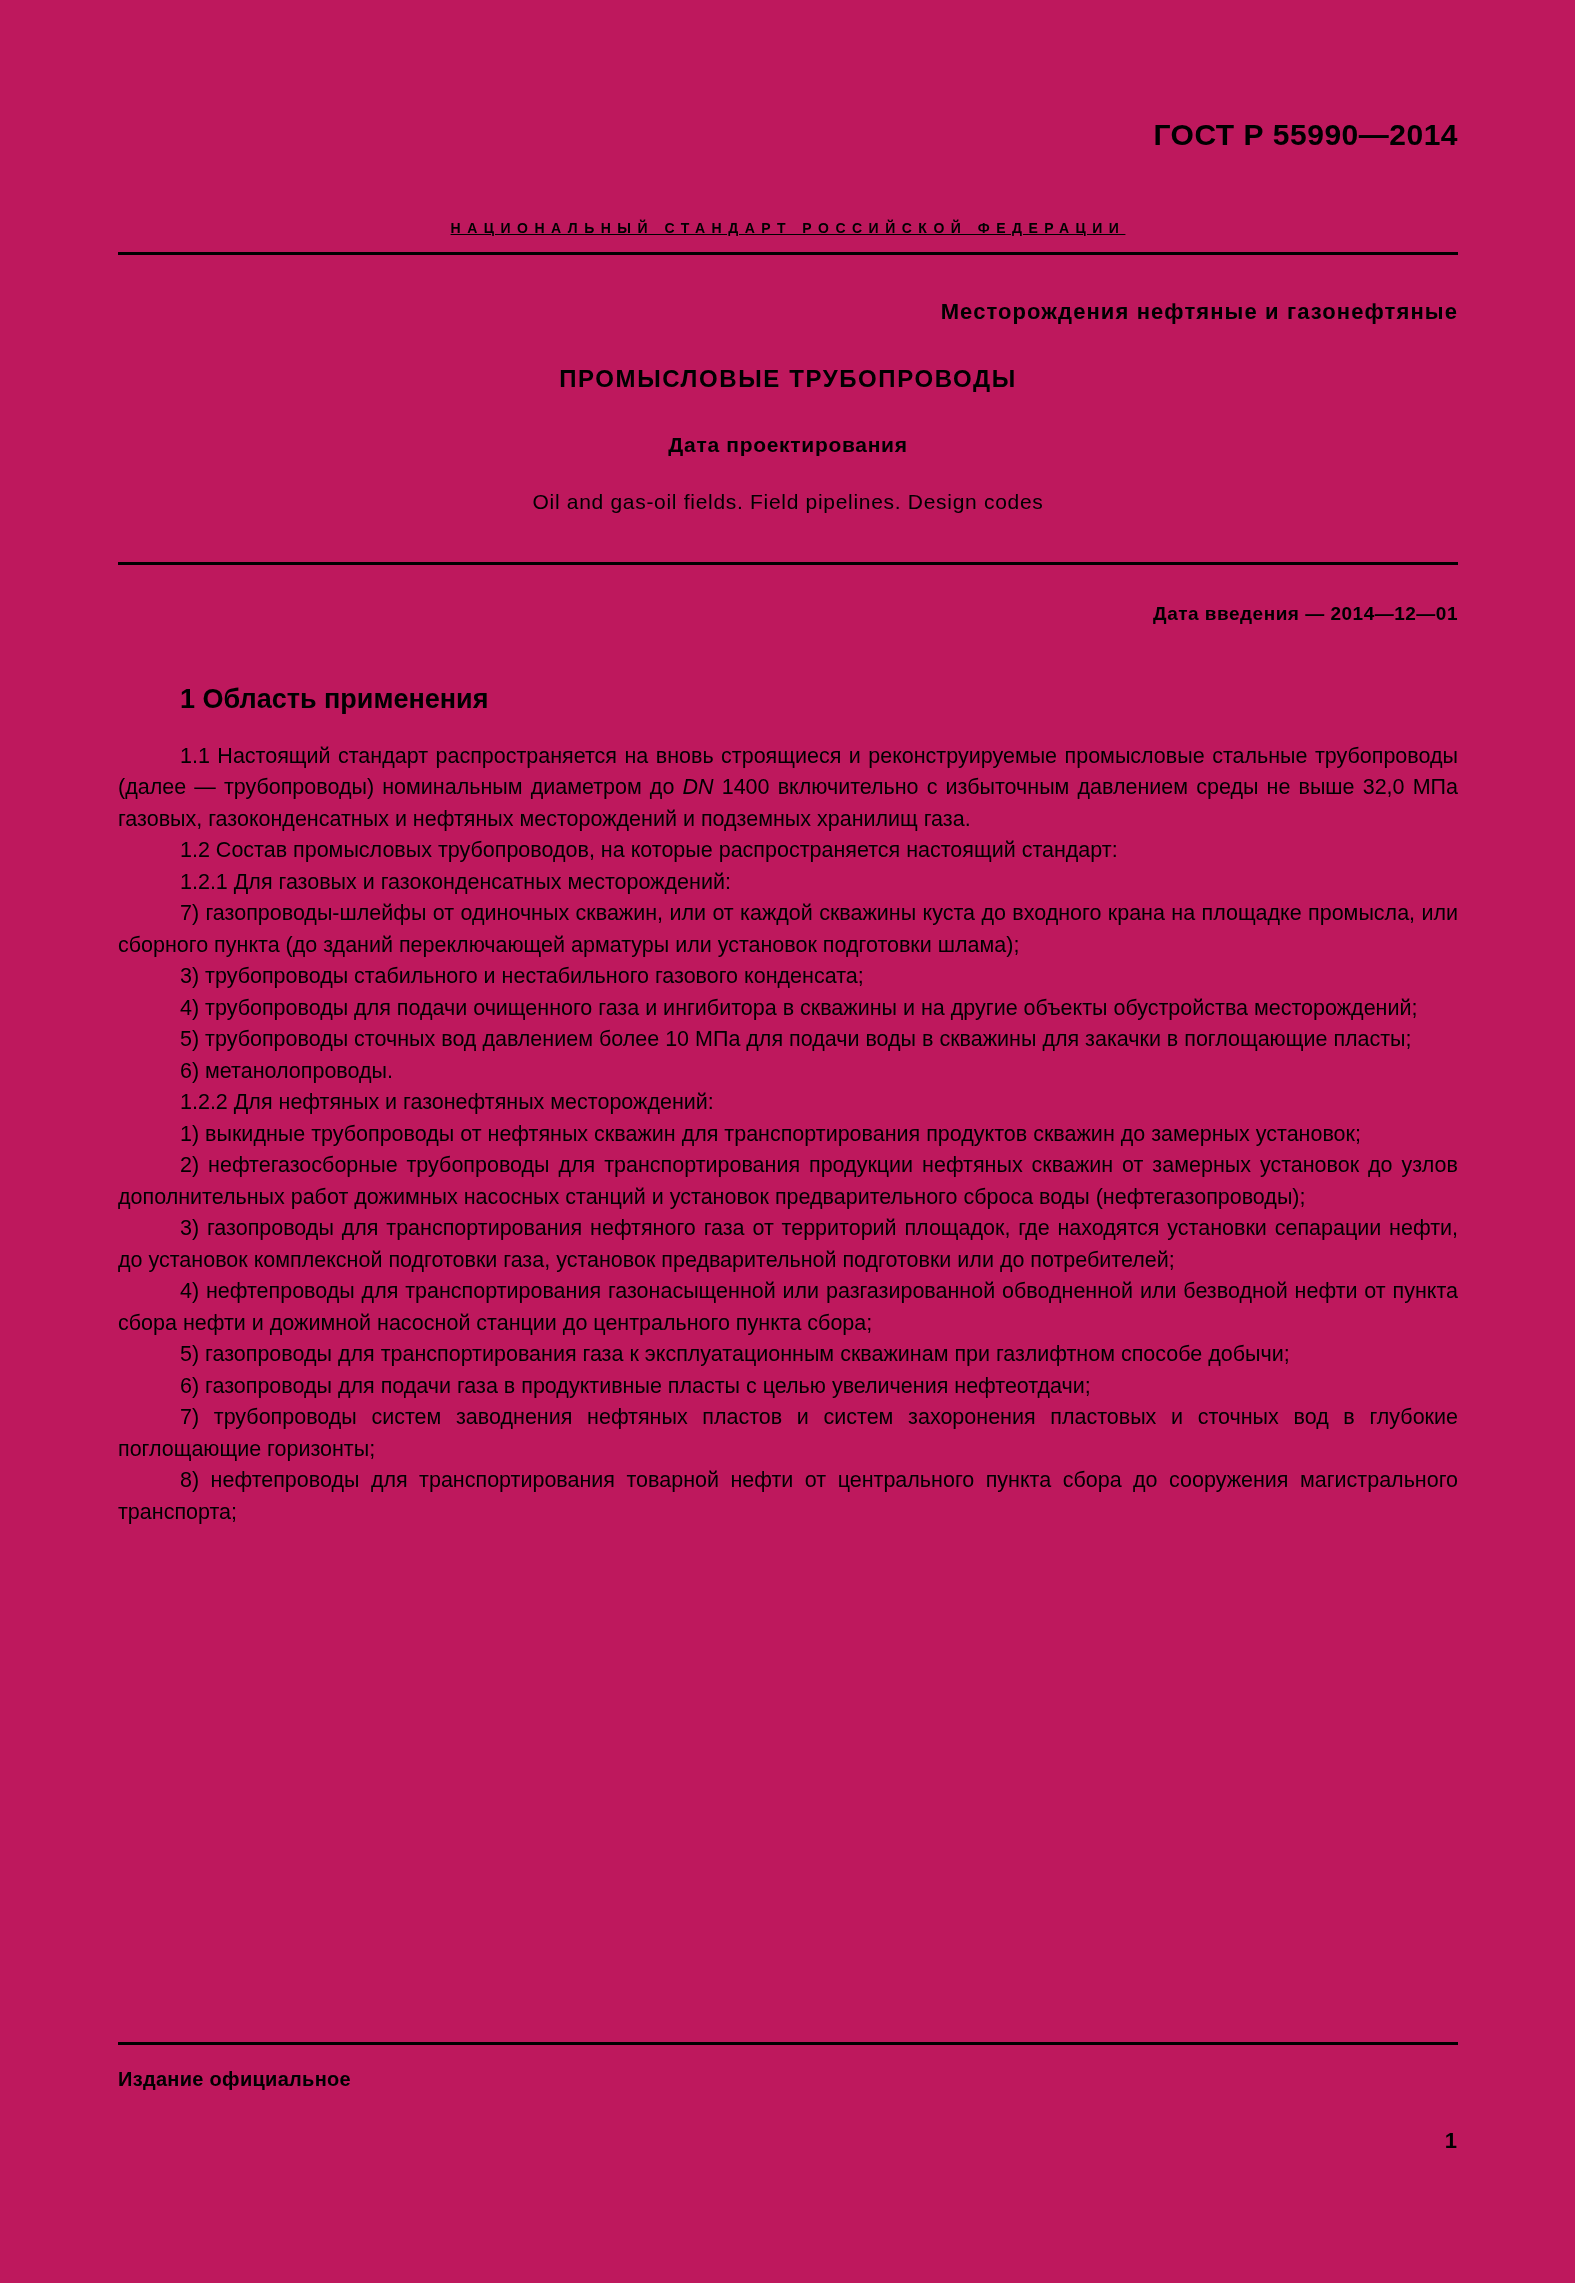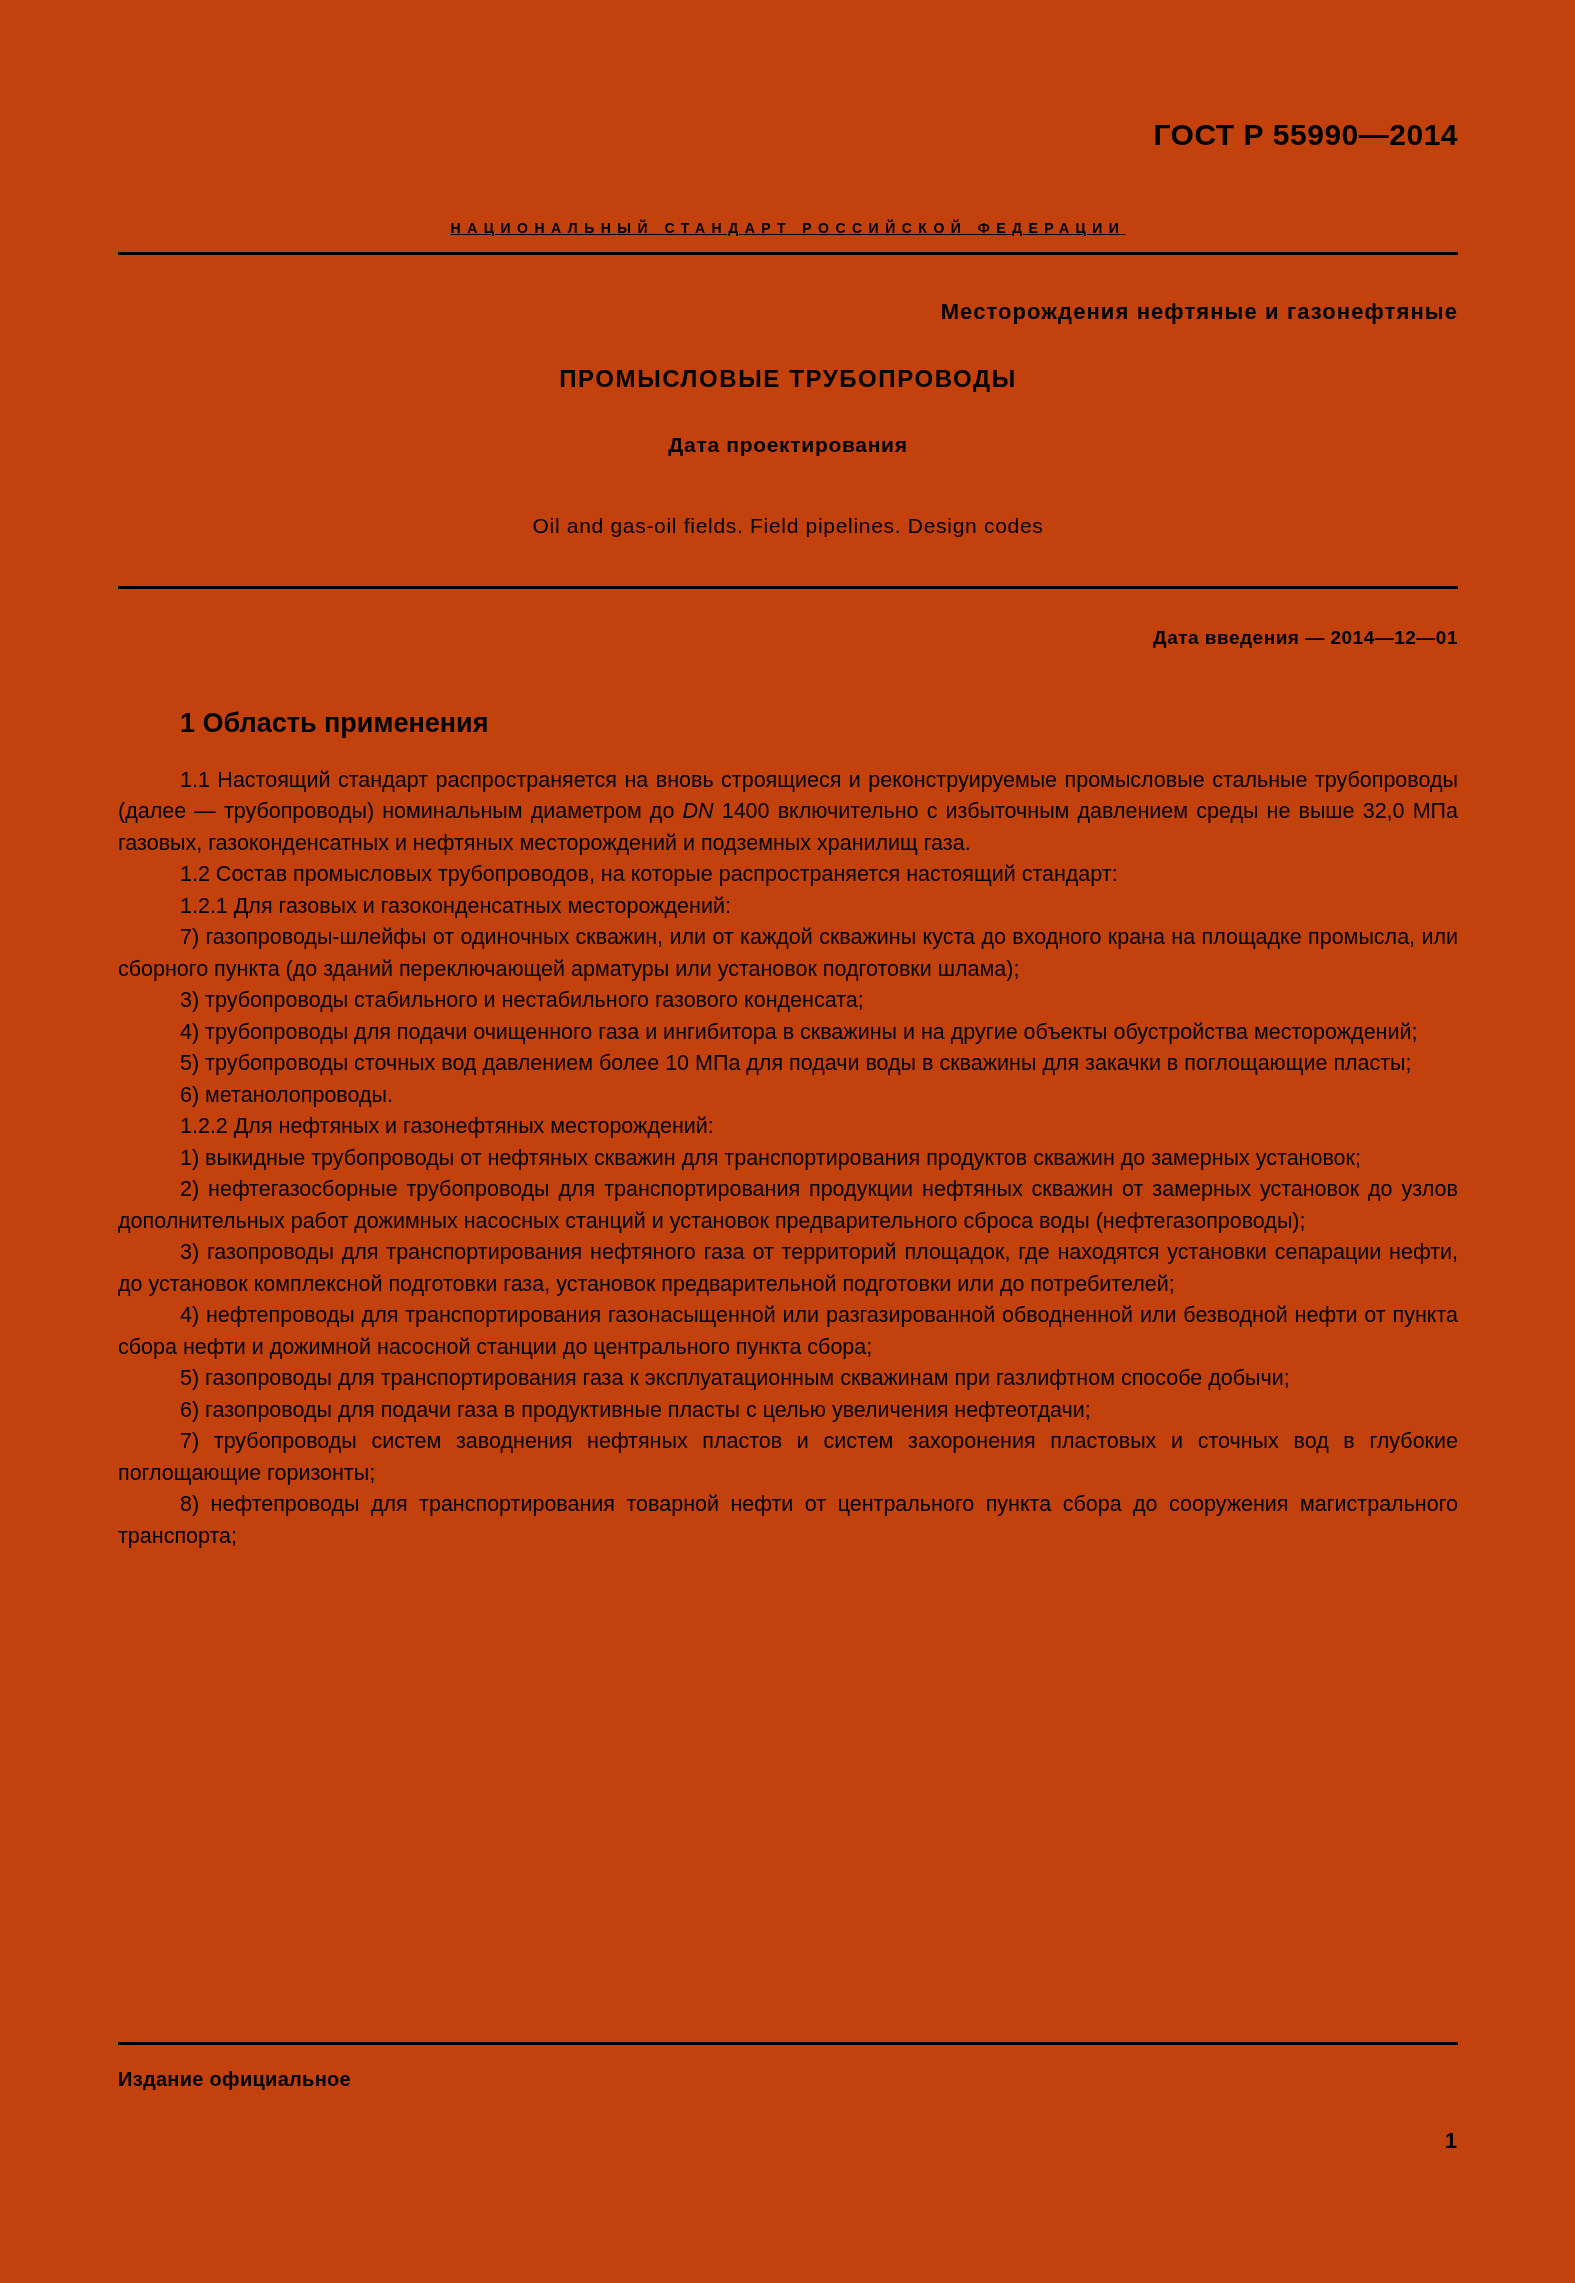--- a/index.html
+++ b/index.html
@@ -5,21 +5,21 @@
   html, body {
     margin: 0;
     padding: 0;
     background: #ffffff;
   }
   .page {
     position: relative;
     width: 1575px;
     height: 2283px;
     margin: 0 auto;
-    background: #c2410c;
+    background: #be185d;
     font-family: "Liberation Sans", sans-serif;
     color: #000000;
     box-sizing: border-box;
   }
   .content {
     position: absolute;
     left: 118px;
     top: 0;
     width: 1340px;
   }
@@ -59,21 +59,21 @@
     font-weight: bold;
     letter-spacing: 1.6px;
   }
   .title-line-3 {
     margin-top: 40px;
     font-size: 21px;
     font-weight: bold;
     letter-spacing: 0.7px;
   }
   .title-line-4 {
-    margin-top: 57px;
+    margin-top: 33px;
     font-size: 21px;
     letter-spacing: 0.7px;
   }
   .rule-bottom {
     margin-top: 48px;
     border-top: 3px solid #000;
     width: 100%;
   }
   .effective-date {
     margin-top: 38px;

